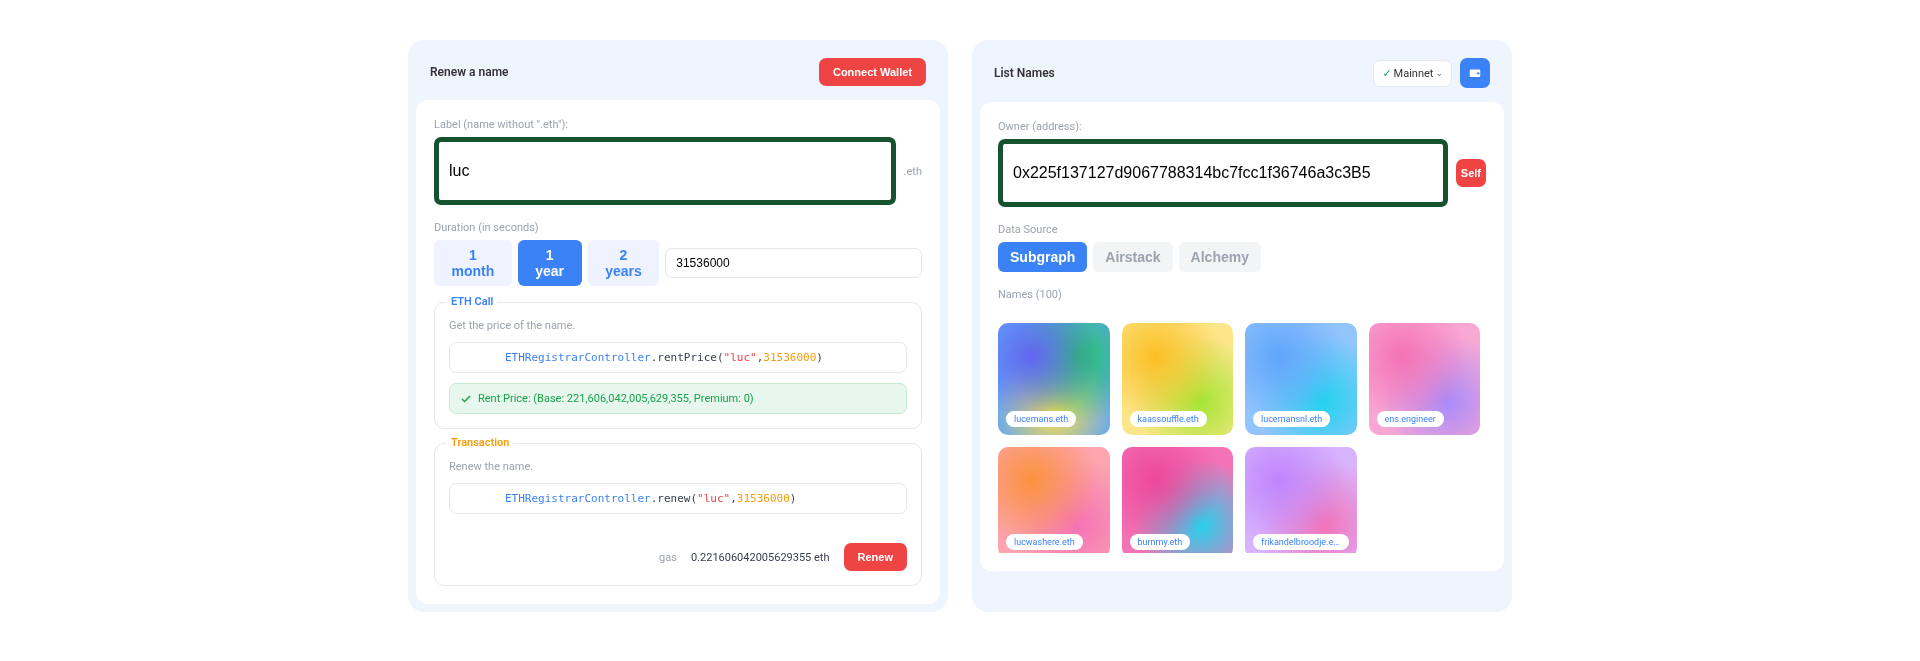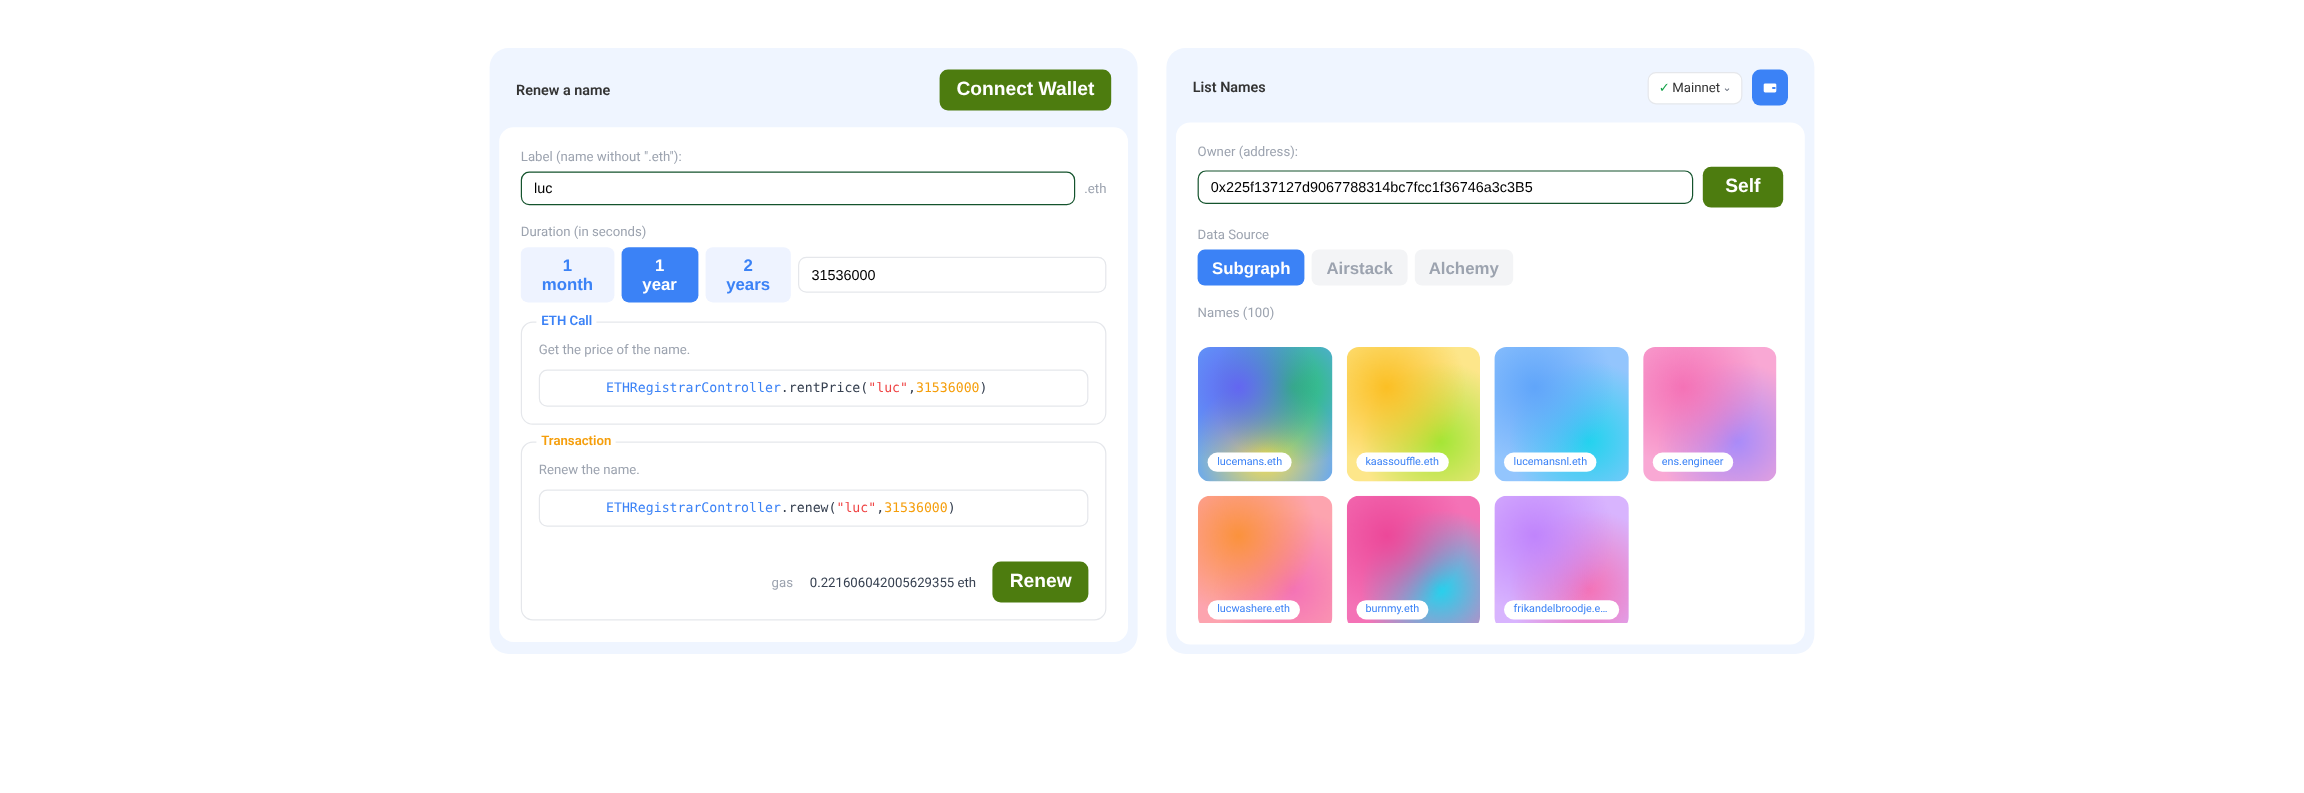--- a/index.html
+++ b/index.html
@@ -1,24 +1,24 @@
 <!DOCTYPE html>
 <html><head>
 <meta charset="utf-8">
 <style>
 * { box-sizing: border-box; margin: 0; padding: 0; }
 body { font-family: -apple-system, BlinkMacSystemFont, "Segoe UI", Roboto, sans-serif; background: #fff; padding: 40px; display: flex; justify-content: center; gap: 24px; font-size: 12px; color: #333; }
 .card { background: #eff5ff; border-radius: 16px; padding: 8px; width: 540px; }
 .card-header { display: flex; justify-content: space-between; align-items: center; padding: 10px 14px 14px 14px; }
 .card-title { font-weight: 600; font-size: 12px; color: #333; }
-.btn-primary { background: #4d7c0f; color: #fff; border: none; border-radius: 7px; padding: 8px 14px; font-size: 16px; font-weight: 600; cursor: pointer; }
+.btn-primary { background: #ef4444; color: #fff; border: none; border-radius: 7px; padding: 8px 14px; font-size: 11px; font-weight: 600; cursor: pointer; }
 .card-body { background: #fff; border-radius: 12px; padding: 18px; }
 .field-label { color: #9ca3af; font-size: 11px; margin-bottom: 6px; display: block; }
 .input-row { display: flex; align-items: center; gap: 8px; }
-.text-input { width: 100%; border: 1px solid #14532d; border-radius: 7px; padding: 6px 10px; font-size: 12px; outline: none; }
+.text-input { width: 100%; border: 5px solid #14532d; border-radius: 7px; padding: 20px 10px; font-size: 16px; outline: none; }
 .suffix { color: #9ca3af; font-size: 11px; }
 .section { margin-bottom: 16px; }
 .btn-group { display: flex; gap: 6px; align-items: center; }
 .tag-btn { background: #eef3ff; color: #3b82f6; border: none; border-radius: 6px; padding: 7px 12px; font-size: 14px; font-weight: 600; cursor: pointer; }
 .tag-btn.active { background: #3b82f6; color: #fff; }
 .tag-btn.muted { background: #f3f4f6; color: #9ca3af; }
 .dur-input { border: 1px solid #e5e7eb; border-radius: 7px; padding: 7px 10px; font-size: 12px; width: 260px; outline: none; }
 .panel { border: 1px solid #e5e7eb; border-radius: 10px; padding: 12px 14px 14px 14px; margin-top: 14px; position: relative; }
 .panel-title { position: absolute; top: -8px; left: 12px; background: #fff; padding: 0 4px; font-size: 11px; font-weight: 600; }
 .panel-title.blue { color: #3b82f6; }
@@ -84,20 +84,26 @@
       <div class="panel-title blue">ETH Call</div>
       <div class="panel-sub">Get the price of the name.</div>
       <div class="code-line">
         <span class="tok-blue">ETHRegistrarController</span>
           <span class="tok-black">.rentPrice(</span>
           <span class="tok-red">"luc"</span>
           <span class="tok-black">, </span>
           <span class="tok-orange">31536000</span>
           <span class="tok-black">)</span>
       </div>
+      <div class="success-box">
+        <svg class="checkmark" viewBox="0 0 24 24" fill="none" stroke="#16a34a" stroke-width="3">
+            <polyline points="4,12 9,17 20,6"></polyline>
+          </svg>
+        <span>Rent Price: (Base: 221,606,042,005,629,355, Premium: 0)</span>
+      </div>
     </div>
 
     <div class="panel">
       <div class="panel-title orange">Transaction</div>
       <div class="panel-sub">Renew the name.</div>
       <div class="code-line">
         <span class="tok-blue">ETHRegistrarController</span>
           <span class="tok-black">.renew(</span>
           <span class="tok-red">"luc"</span>
           <span class="tok-black">, </span>
@@ -130,21 +136,21 @@
           </svg>
       </button>
     </div>
   </div>
   <div class="card-body">
 
     <div class="section">
       <label class="field-label">Owner (address):</label>
       <div class="input-row">
         <input class="text-input" value="0x225f137127d9067788314bc7fcc1f36746a3c3B5" style="">
-        <button class="btn-primary" style="padding:8px 19px;">Self</button>
+        <button class="btn-primary" style="padding:8px 5px;">Self</button>
       </div>
     </div>
 
     <div class="section">
       <label class="field-label">Data Source</label>
       <div class="btn-group" id="ds-options">
           <button class="tag-btn active">Subgraph</button>
           <button class="tag-btn muted">Airstack</button>
           <button class="tag-btn muted">Alchemy</button>
         </div>

